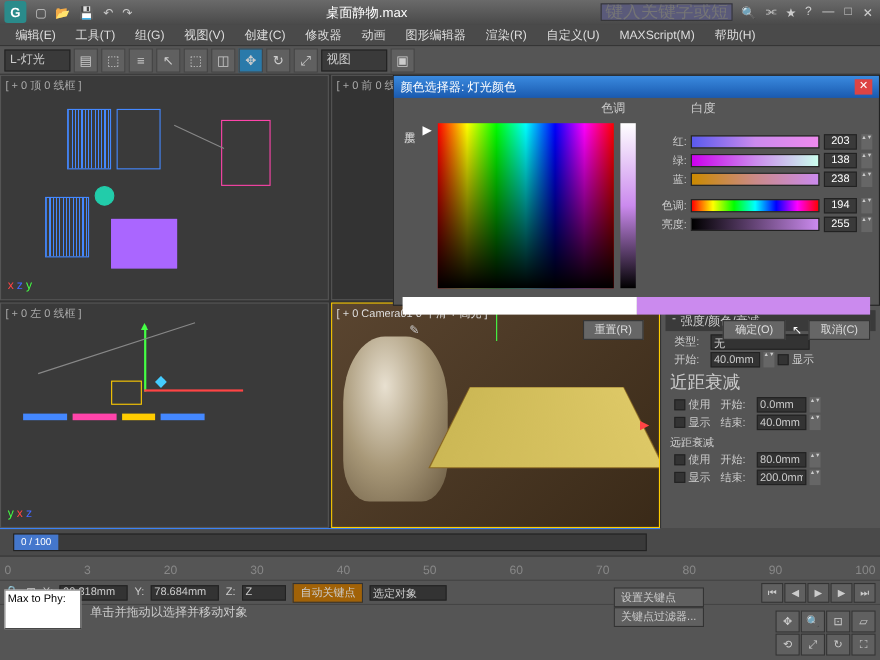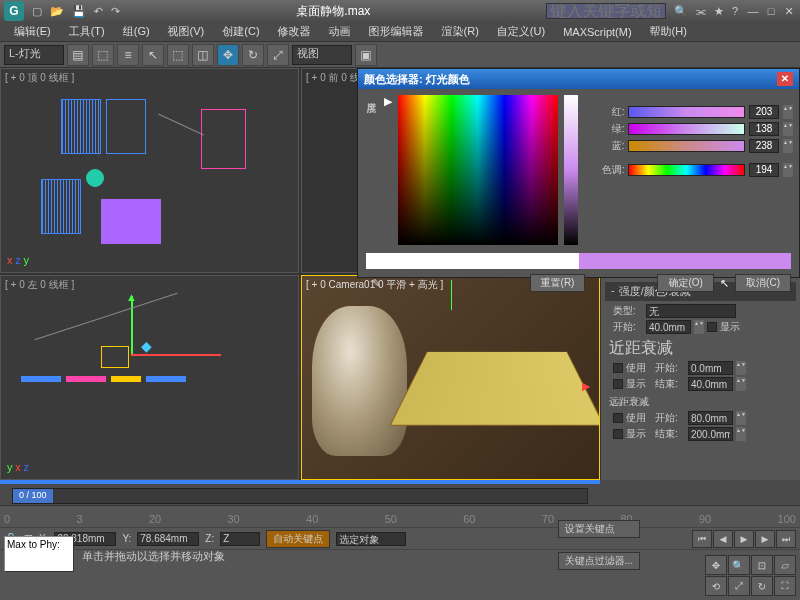--- a/index.html
+++ b/index.html
@@ -23,21 +23,21 @@
 .vp.active { border-color: #ffcc00; }
 .vp-label { position: absolute; top: 2px; left: 4px; color: #aaa; font-size: 10px; z-index: 1; }
 .vp-content { position: absolute; inset: 0; }
 .axis { position: absolute; bottom: 6px; left: 6px; font-size: 10px; }
 .axis .x { color: #ff4444; }
 .axis .y { color: #44ff44; }
 .axis .z { color: #4466ff; }
 
 .rect { position: absolute; border: 1px solid; }
 .color-dialog { position: absolute; top: 68px; left: 357px; right: 0; height: 210px; background: #555; border: 1px solid #222; z-index: 10; }
-.cd-title { height: 20px; background: linear-gradient(#3a8adf, #1a5aaf); color: #fff; padding: 2px 6px; display: flex; align-items: center; font-weight: bold; }
+.cd-title { height: 20px; background: linear-gradient(#3a8adf, #1a5aaf); color: #fff; padding: 2px 6px; display: flex; align-items: center; font-weight: normal; }
 .cd-close { margin-left: auto; background: #d44; width: 16px; height: 14px; text-align: center; cursor: pointer; font-size: 10px; line-height: 14px; }
 .cd-body { display: flex; padding: 6px; gap: 6px; height: 162px; }
 .cd-spectrum { width: 160px; height: 150px; background: linear-gradient(to right, red, yellow, lime, cyan, blue, magenta, red); position: relative; }
 .cd-spectrum::after { content: ''; position: absolute; inset: 0; background: linear-gradient(to bottom, transparent, #000); }
 .cd-strip { width: 14px; height: 150px; background: linear-gradient(to bottom, #fff, #cb8aee, #000); }
 .cd-sliders { flex: 1; display: flex; flex-direction: column; gap: 3px; padding-top: 10px; }
 .cd-row { display: flex; align-items: center; gap: 4px; }
 .cd-row label { width: 40px; text-align: right; color: #ccc; font-size: 10px; }
 .cd-slider { flex: 1; height: 12px; border: 1px solid #222; }
 .cd-val { width: 30px; height: 14px; background: #3a3a3a; border: 1px solid #222; color: #fff; text-align: center; font-size: 10px; }
@@ -48,37 +48,37 @@
 .cd-btn { padding: 1px 10px; background: #666; border: 1px solid #333; color: #ddd; cursor: pointer; font-size: 10px; }
 .right-panel { position: absolute; top: 278px; right: 0; width: 200px; bottom: 120px; background: #555; border-left: 1px solid #333; padding: 4px; }
 .panel-hdr { background: #3a3a3a; color: #ccc; padding: 2px 6px; margin-bottom: 3px; display: flex; }
 .panel-hdr span:first-child { margin-right: 4px; }
 .param-row { display: flex; align-items: center; gap: 3px; margin: 2px 0 2px 8px; }
 .param-row label { width: 30px; color: #ccc; font-size: 10px; }
 .param-input { width: 45px; height: 14px; background: #333; border: 1px solid #222; color: #ccc; font-size: 10px; padding: 0 2px; }
 .param-drop { width: 90px; height: 14px; background: #333; border: 1px solid #222; color: #ccc; font-size: 10px; padding: 0 2px; }
 .param-cb { width: 10px; height: 10px; background: #333; border: 1px solid #222; }
 .param-swatch { width: 50px; height: 12px; background: #333; border: 1px solid #222; }
-.timeline { position: absolute; left: 0; right: 200px; bottom: 95px; height: 25px; background: #4a4a4a; border-top: 4px solid #3b82f6; }
+.timeline { position: absolute; left: 0; right: 200px; bottom: 95px; height: 25px; background: #4a4a4a; border-top: 1px solid #3b82f6; }
 .time-track { position: absolute; left: 12px; right: 12px; top: 4px; height: 16px; background: #3a3a3a; border: 1px solid #222; }
 .time-marker { position: absolute; top: 0; height: 100%; background: #4477cc; color: #fff; font-size: 9px; padding: 1px 6px; }
 .time-ticks { position: absolute; left: 12px; right: 12px; bottom: 0; height: 8px; display: flex; justify-content: space-between; font-size: 8px; color: #888; }
 .statusbar { position: absolute; left: 0; right: 0; bottom: 0; height: 95px; background: #555; border-top: 1px solid #333; }
 .status-row1 { display: flex; align-items: center; height: 22px; padding: 0 4px; gap: 6px; border-bottom: 1px solid #444; }
 .status-row2 { display: flex; align-items: center; height: 22px; padding: 0 4px; gap: 6px; border-bottom: 1px solid #444; }
 .coord-label { color: #ccc; font-size: 10px; }
 .coord-input { width: 62px; height: 14px; background: #333; border: 1px solid #222; color: #ccc; font-size: 10px; padding: 0 2px; }
 .status-btn { padding: 1px 6px; background: #606060; border: 1px solid #333; color: #ccc; cursor: pointer; font-size: 10px; }
 .prompt-area { position: absolute; left: 4px; bottom: 28px; width: 70px; height: 36px; background: #fff; border: 1px outset #888; color: #000; font-size: 10px; padding: 2px; }
 .prompt-text { position: absolute; left: 82px; bottom: 36px; color: #ccc; font-size: 11px; }
 .play-controls { position: absolute; right: 4px; bottom: 52px; display: flex; gap: 1px; }
 .play-btn { width: 20px; height: 18px; background: #606060; border: 1px solid #333; color: #ccc; display: flex; align-items: center; justify-content: center; cursor: pointer; font-size: 9px; }
 .nav-controls { position: absolute; right: 4px; bottom: 4px; display: grid; grid-template: repeat(2, 20px) / repeat(4, 22px); gap: 1px; }
 .nav-btn { background: #606060; border: 1px solid #333; color: #ccc; display: flex; align-items: center; justify-content: center; cursor: pointer; font-size: 10px; }
-.key-controls { position: absolute; right: 160px; bottom: 30px; display: flex; flex-direction: column; gap: 14px; }
+.key-controls { position: absolute; right: 160px; bottom: 30px; display: flex; flex-direction: column; gap: 0; }
 .vp-camera { background: linear-gradient(135deg, #5a4530, #3a2a18); }
 .buddha { position: absolute; left: 10px; top: 30px; width: 95px; height: 150px; background: radial-gradient(ellipse at 40% 30%, #e8e0d0, #a89878, #685840); border-radius: 40% 40% 25% 25%; }
 .book { position: absolute; left: 110px; top: 50px; width: 170px; height: 110px; background: linear-gradient(90deg, #ccb855, #ddc866); transform: perspective(200px) rotateX(50deg); border: 1px solid #886622; }
 </style>
 </head>
 <body>
 
 <div class="titlebar">
   <div class="app-icon">G</div>
   <div class="title-tools">
@@ -173,20 +173,24 @@
     <div style="position:absolute;right:6px;top:50%;color:#ff4444;font-size:14px">►</div>
     <div style="position:absolute;left:50%;top:4px;width:1px;height:30px;background:#44ff44"></div>
   </div>
 </div>
 
 <div class="color-dialog">
   <div class="cd-title">
     <span>颜色选择器: 灯光颜色</span>
     <span class="cd-close">✕</span>
   </div>
+  <div style="display:flex;justify-content:center;gap:60px;padding:2px 0 0 40px;color:#ccc;font-size:10px">
+    <span>色调</span>
+    <span>白度</span>
+  </div>
   <div class="cd-body">
     <div style="writing-mode:vertical-rl;color:#ccc;font-size:10px">黑度</div>
     <div style="color:#fff">▶</div>
     <div class="cd-spectrum"></div>
     <div class="cd-strip"></div>
     <div class="cd-sliders">
       <div class="cd-row">
           <label>红:</label>
           <div class="cd-slider" style="background:linear-gradient(90deg,#5a5aee,#cb8aee,#ee8aee)"></div>
           <div class="cd-val">203</div>
@@ -202,20 +206,26 @@
           <label>蓝:</label>
           <div class="cd-slider" style="background:linear-gradient(90deg,#cb8a00,#cb8a88,#cb8aee)"></div>
           <div class="cd-val">238</div>
           <div class="cd-spin">▲▼</div>
         </div>
       <div style="height:4px"></div>
       <div class="cd-row">
           <label>色调:</label>
           <div class="cd-slider" style="background:linear-gradient(90deg,red,yellow,lime,cyan,blue,magenta,red)"></div>
           <div class="cd-val">194</div>
+          <div class="cd-spin">▲▼</div>
+        </div>
+      <div class="cd-row">
+          <label>亮度:</label>
+          <div class="cd-slider" style="background:linear-gradient(90deg,#000,#cb8aee)"></div>
+          <div class="cd-val">255</div>
           <div class="cd-spin">▲▼</div>
         </div>
     </div>
   </div>
   <div class="cd-preview">
     <div style="background:#fff"></div>
       <div style="background:#cb8aee"></div>
   </div>
   <div class="cd-btns">
     <span style="margin-right:auto;margin-left:6px">✎</span>

